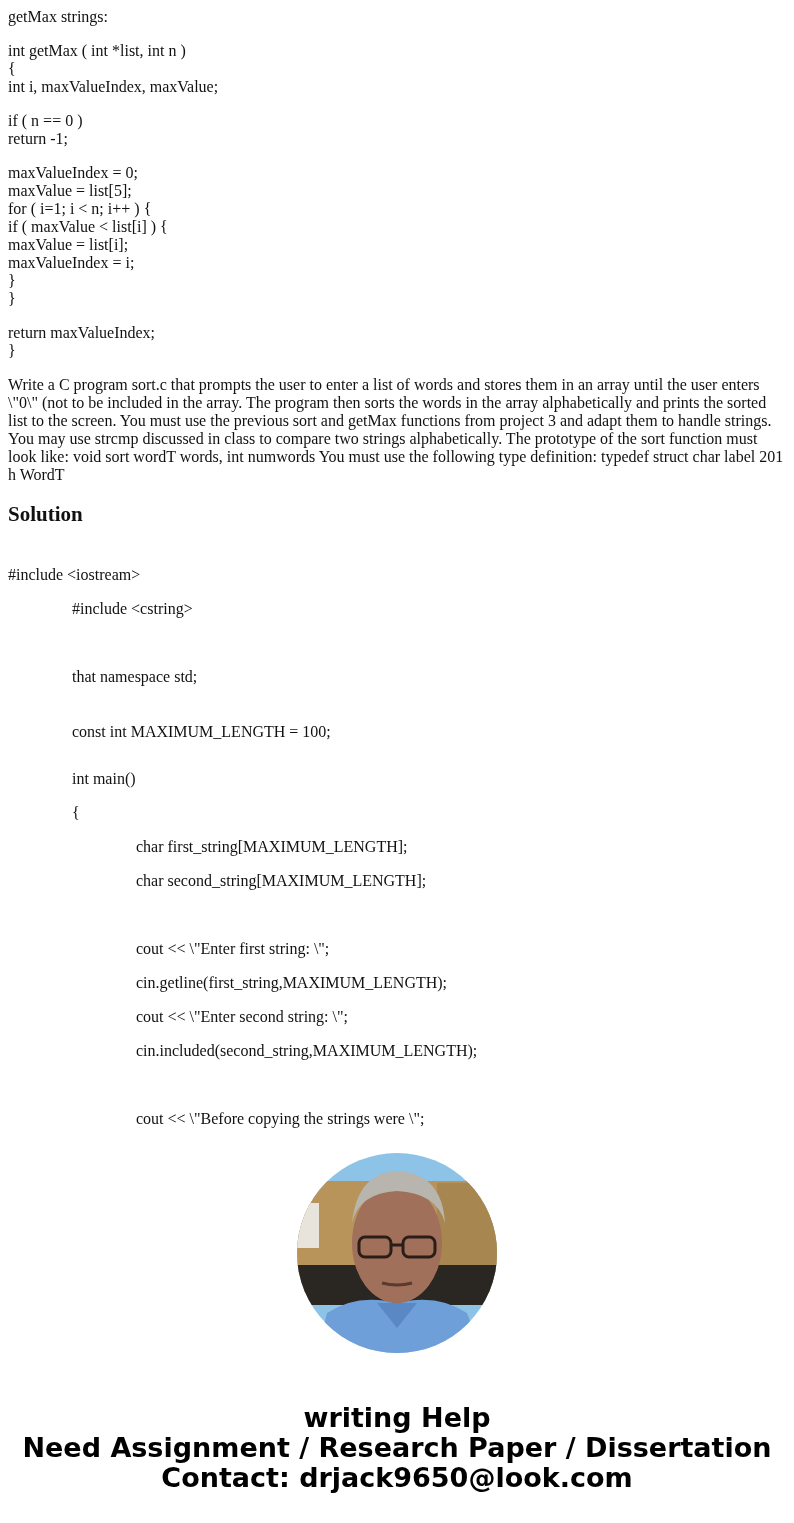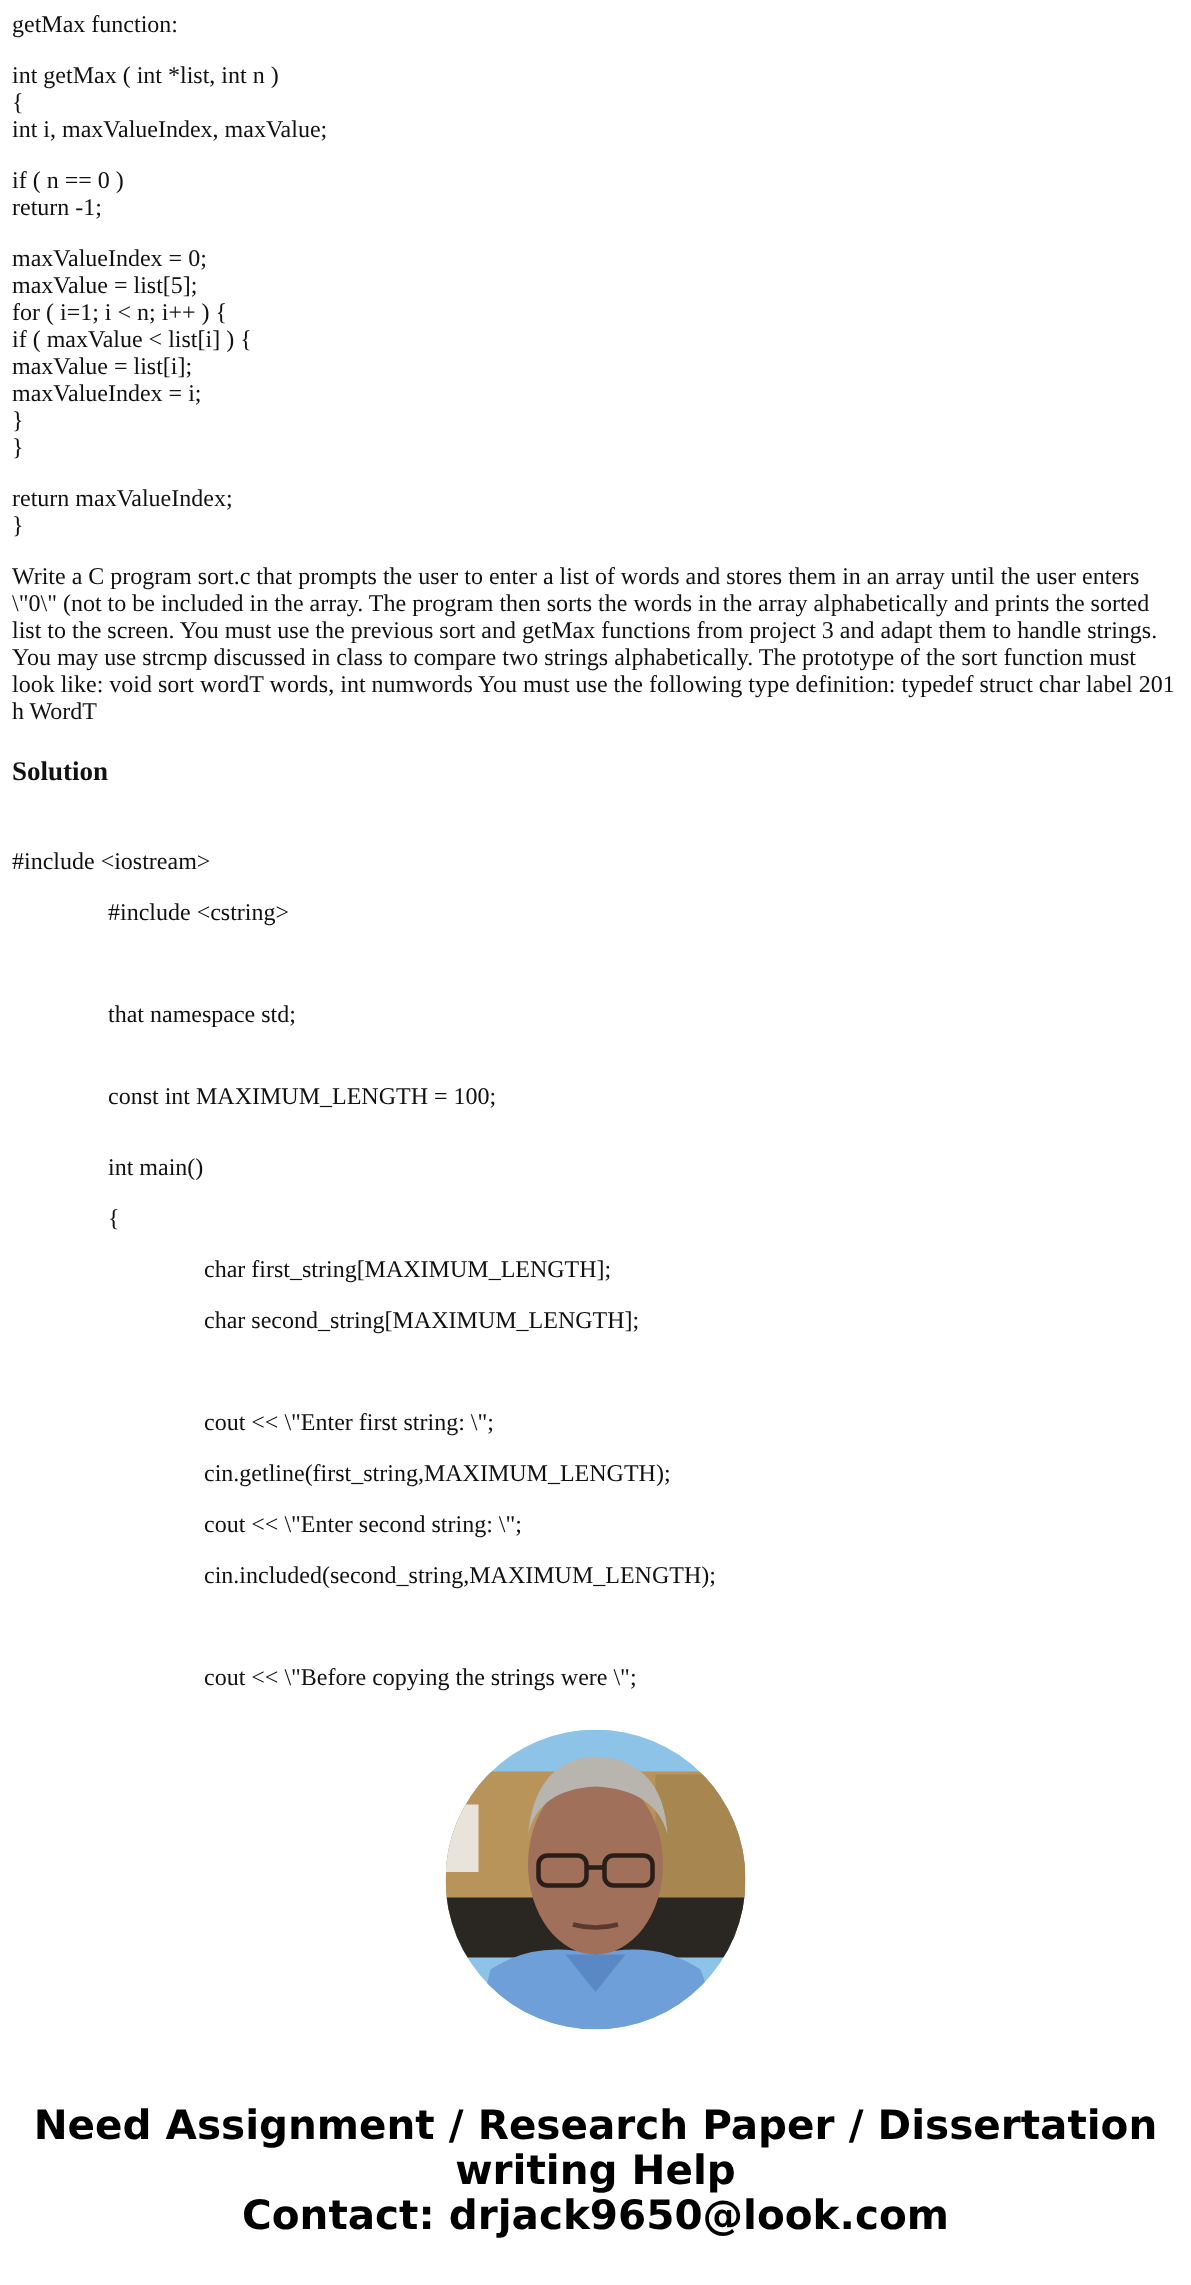--- a/index.html
+++ b/index.html
@@ -10,21 +10,21 @@
       font-family: "Liberation Serif", "DejaVu Serif", serif;
       font-size: 16px;
       color: #111111;
       overflow: hidden;
     }
     .page { position: absolute; left: 8px; top: 0; width: 778px; }
     .line { display: block; line-height: 18px; height: 18px; white-space: pre; }
     .para { margin: 0; line-height: 18px; }
     .heading {
       font-weight: bold;
-      font-size: 18px;
+      font-size: 21px;
       line-height: 22px;
       margin: 0;
     }
     .code-p { display: block; line-height: 18px; height: 18px; white-space: pre; margin-top: 23px; }
     .ind1 { padding-left: 64px; }
     .ind2 { padding-left: 128px; }
     .abs { position: absolute; left: 8px; }
     .avatar {
       position: absolute;
       left: 297px;
@@ -44,21 +44,21 @@
       font-weight: bold;
       font-size: 27px;
       line-height: 30px;
       color: #000000;
     }
   </style>
 </head>
 <body>
 
 <div class="page">
-  <div class="line" style="position:absolute;top:8px;">getMax function:</div>
+  <div class="line" style="position:absolute;top:8px;">getMax strings:</div>
   <div id="getmax-code" style="position:absolute;top:42px;left:0;">
       <div class="line">int getMax ( int *list, int n )</div>
       <div class="line">{</div>
       <div class="line">int i, maxValueIndex, maxValue;</div>
       <div class="line" style="height: 16px;"></div>
       <div class="line">if ( n == 0 )</div>
       <div class="line">return -1;</div>
       <div class="line" style="height: 16px;"></div>
       <div class="line">maxValueIndex = 0;</div>
       <div class="line">maxValue = list[5];</div>
@@ -105,16 +105,16 @@
     <ellipse cx="100" cy="90" rx="45" ry="60" fill="#a0705a"></ellipse>
     <path d="M55 70 Q60 20 100 18 Q145 20 148 70 Q140 40 100 38 Q62 40 55 70 Z" fill="#b8b4ae"></path>
     <rect x="62" y="84" width="32" height="20" rx="6" fill="none" stroke="#2a1e18" stroke-width="3"></rect>
     <rect x="106" y="84" width="32" height="20" rx="6" fill="none" stroke="#2a1e18" stroke-width="3"></rect>
     <line x1="94" y1="92" x2="106" y2="92" stroke="#2a1e18" stroke-width="3"></line>
     <path d="M85 130 Q100 134 115 130" stroke="#5a3a2e" stroke-width="3" fill="none"></path>
   </svg>
 </div>
 
 <div class="footer">
+  <div>writing Help</div>
   <div>Need Assignment / Research Paper / Dissertation</div>
-  <div>writing Help</div>
   <div>Contact: drjack9650@look.com</div>
 </div>
 
 </body></html>

